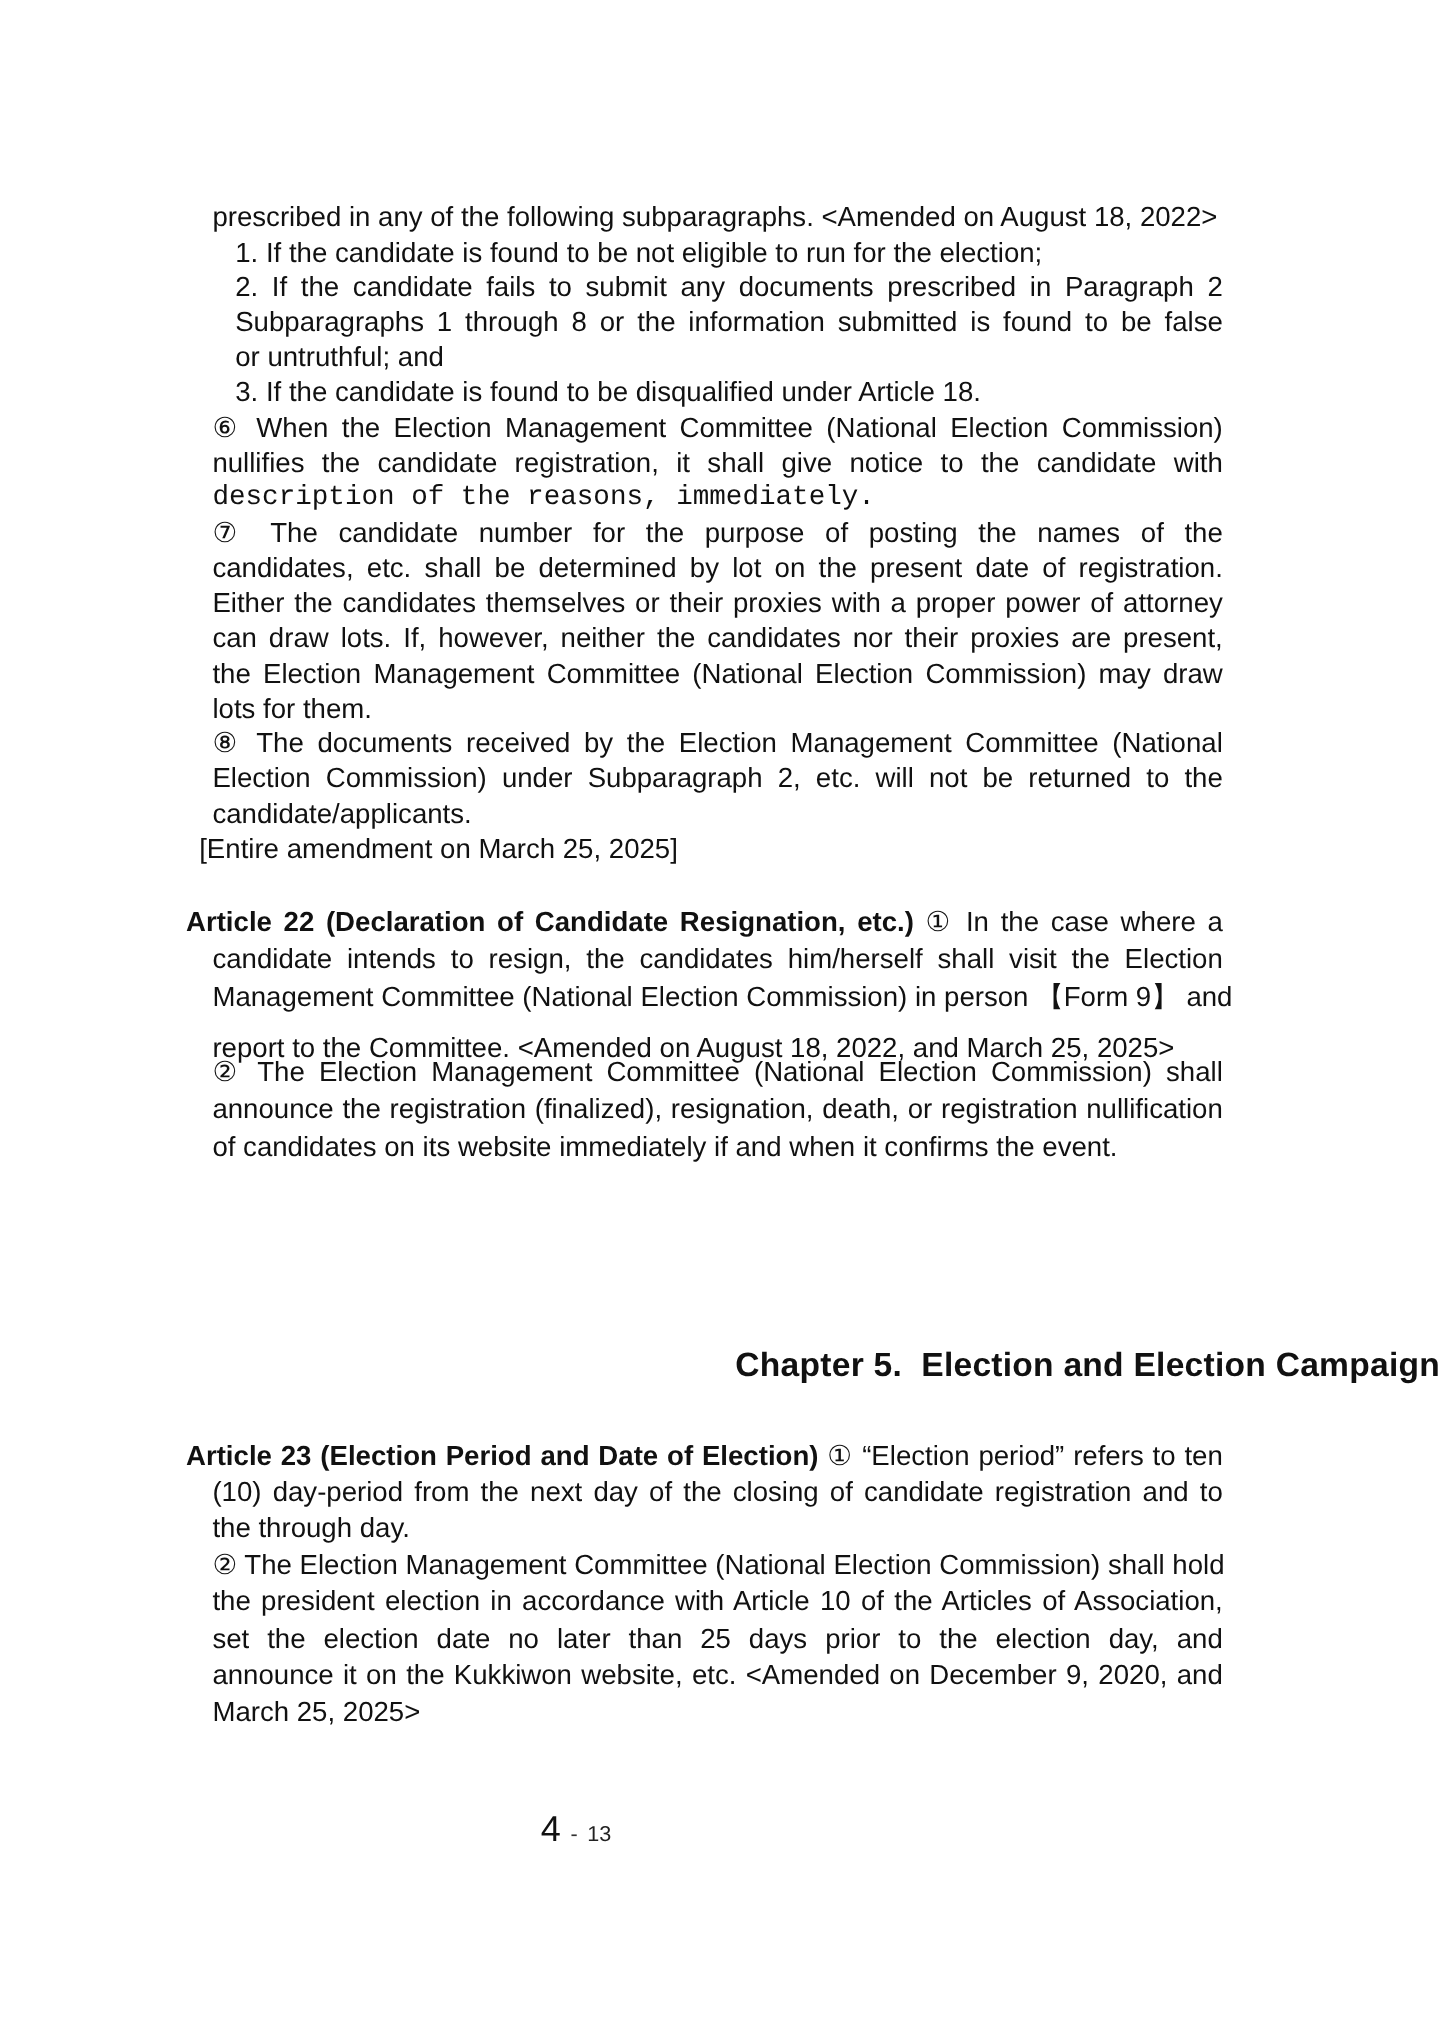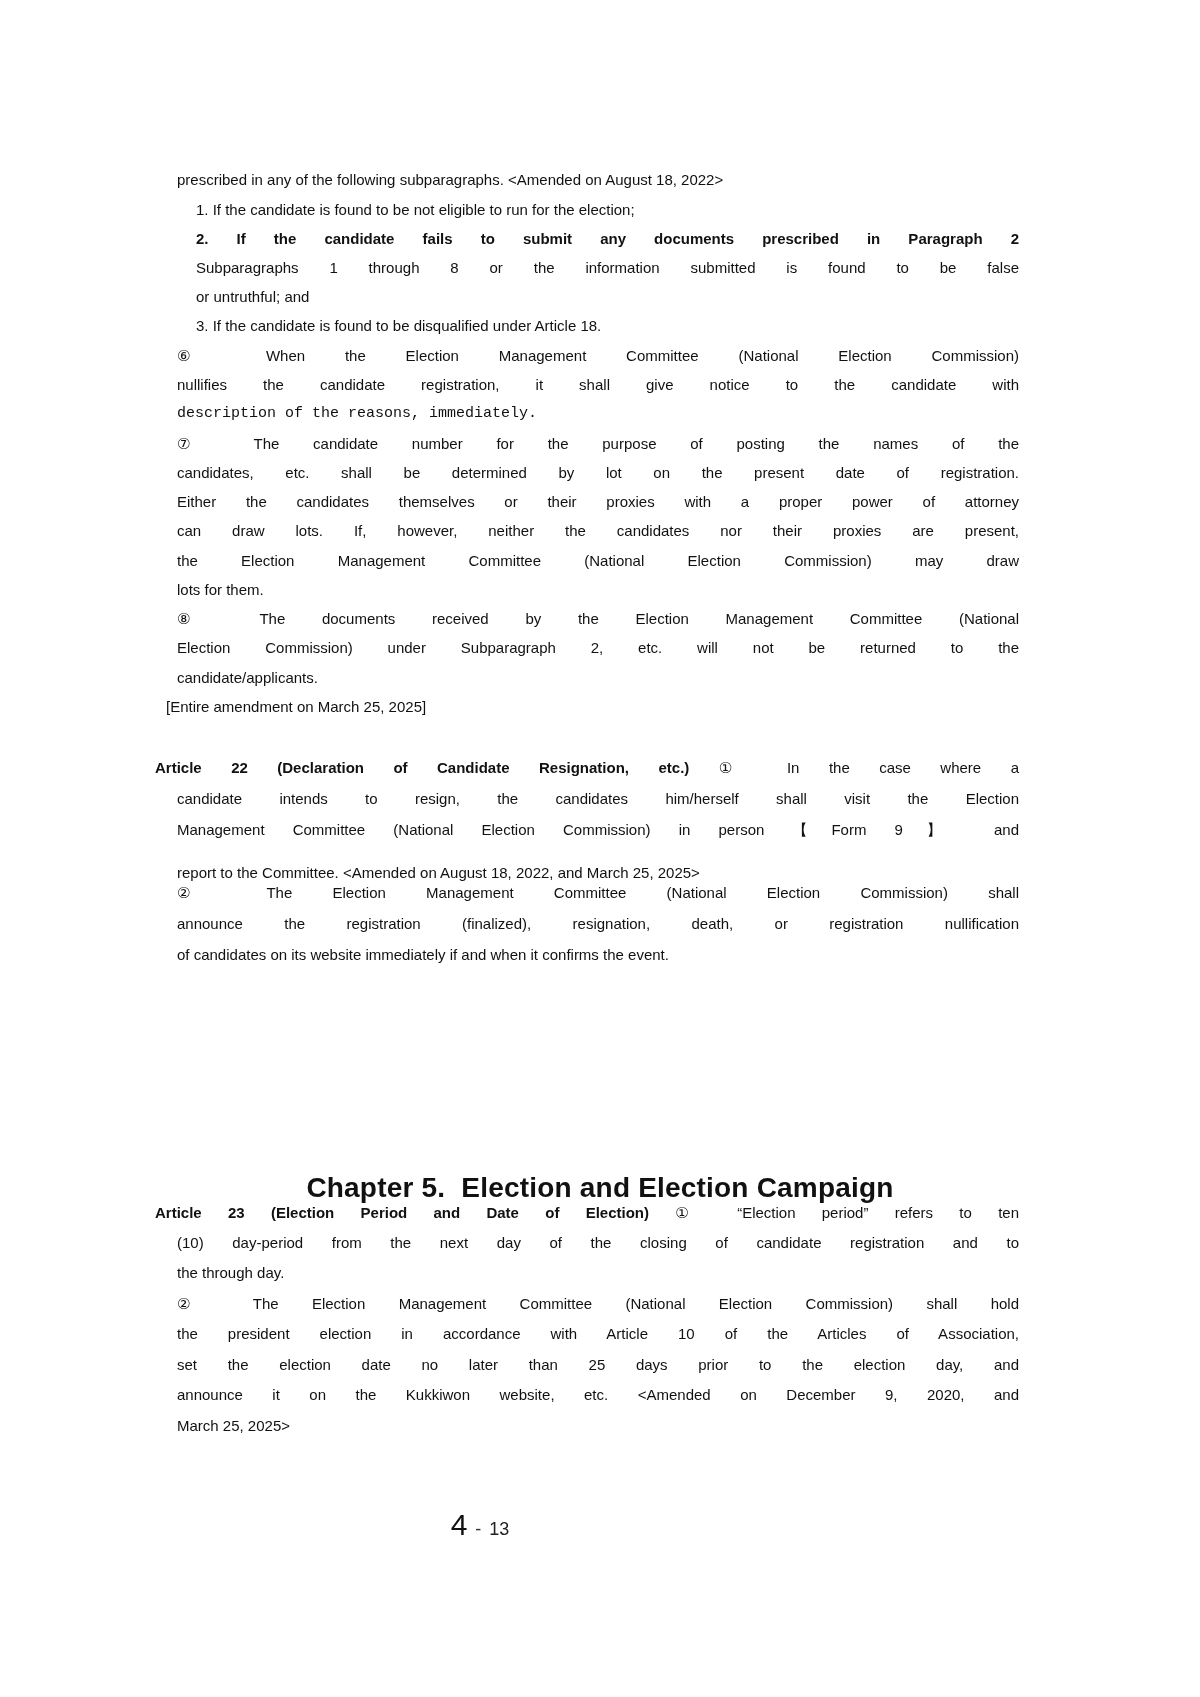--- a/index.html
+++ b/index.html
@@ -1,42 +1,42 @@
 <!DOCTYPE html>
 <html><head>
   <meta charset="utf-8">
   <style>
     html, body { margin: 0; padding: 0; background: #ffffff; }
     body { width: 1200px; height: 1697px; position: relative; overflow: hidden;
       font-family: "Liberation Sans", "DejaVu Sans", sans-serif; color: #111; }
     .page { position: absolute; left: 0; top: 0; width: 1200px; height: 1697px; }
-    .line { position: absolute; font-size: 15px; line-height: 32px; white-space: nowrap; }
+    .line { position: absolute; font-size: 23px; line-height: 32px; white-space: nowrap; }
     .just { text-align: justify; text-align-last: justify; }
     .l0 { left: 177px; width: 842px; }
     .l1 { left: 196px; width: 823px; }
     .lh { left: 155px; width: 864px; }
     .lb { left: 166px; }
     .bold { font-weight: bold; }
-    .chapter { position: absolute; left: 0; width: 1200px; top: 1172px; text-align: center;
+    .chapter { position: absolute; left: 0; width: 1200px; top: 1122px; text-align: right;
       font-size: 28px; font-weight: bold; letter-spacing: 0.2px; }
     .chapter span + span { margin-left: 16px; }
     .pagenum { position: absolute; top: 1508px; left: 0; width: 960px; text-align: center; }
     .pagenum .big { font-size: 30px; }
     .pagenum .dash { font-size: 18px; color: #333; margin: 0 8px; }
     .pagenum .small { font-size: 18px; color: #222; }
   </style>
 </head>
 <body>
 
 <div class="page">
 
   <div>
     <div class="line l0" style="top:164px;">prescribed in any of the following subparagraphs. &lt;Amended on August 18, 2022&gt;</div>
     <div class="line l1" style="top:194px;">1. If the candidate is found to be not eligible to run for the election;</div>
-    <div class="line l1 just" style="top:223px;font-weight:bold;">2. If the candidate fails to submit any documents prescribed in Paragraph 2</div>
+    <div class="line l1 just" style="top:223px;">2. If the candidate fails to submit any documents prescribed in Paragraph 2</div>
     <div class="line l1 just" style="top:252px;">Subparagraphs 1 through 8 or the information submitted is found to be false</div>
     <div class="line l1" style="top:281px;">or untruthful; and</div>
     <div class="line l1" style="top:310px;">3. If the candidate is found to be disqualified under Article 18.</div>
     <div class="line l0 just" style="top:340px;">⑥ When the Election Management Committee (National Election Commission)</div>
     <div class="line l0 just" style="top:369px;">nullifies the candidate registration, it shall give notice to the candidate with</div>
     <div class="line l0" style="top:398px;font-family:Liberation Mono, monospace;">description of the reasons, immediately.</div>
     <div class="line l0 just" style="top:428px;">⑦ The candidate number for the purpose of posting the names of the</div>
     <div class="line l0 just" style="top:457px;">candidates, etc. shall be determined by lot on the present date of registration.</div>
     <div class="line l0 just" style="top:486px;">Either the candidates themselves or their proxies with a proper power of attorney</div>
     <div class="line l0 just" style="top:515px;">can draw lots. If, however, neither the candidates nor their proxies are present,</div>

